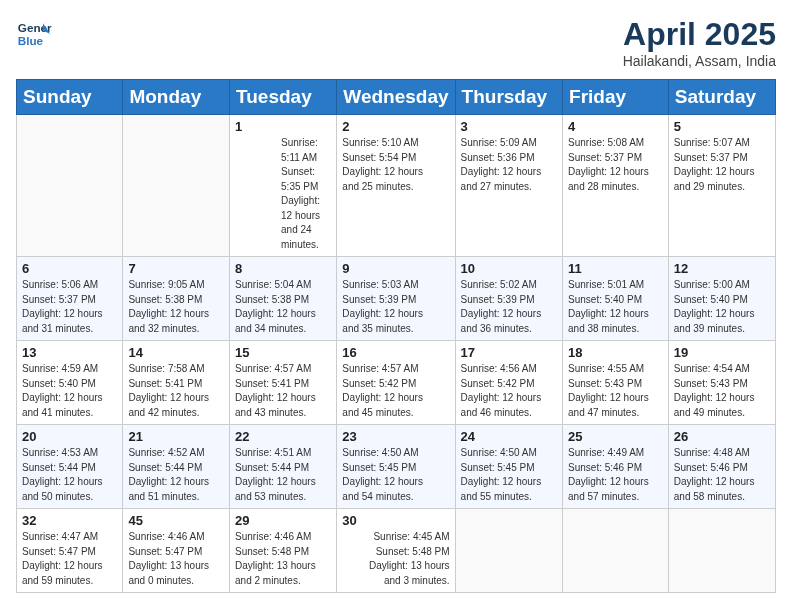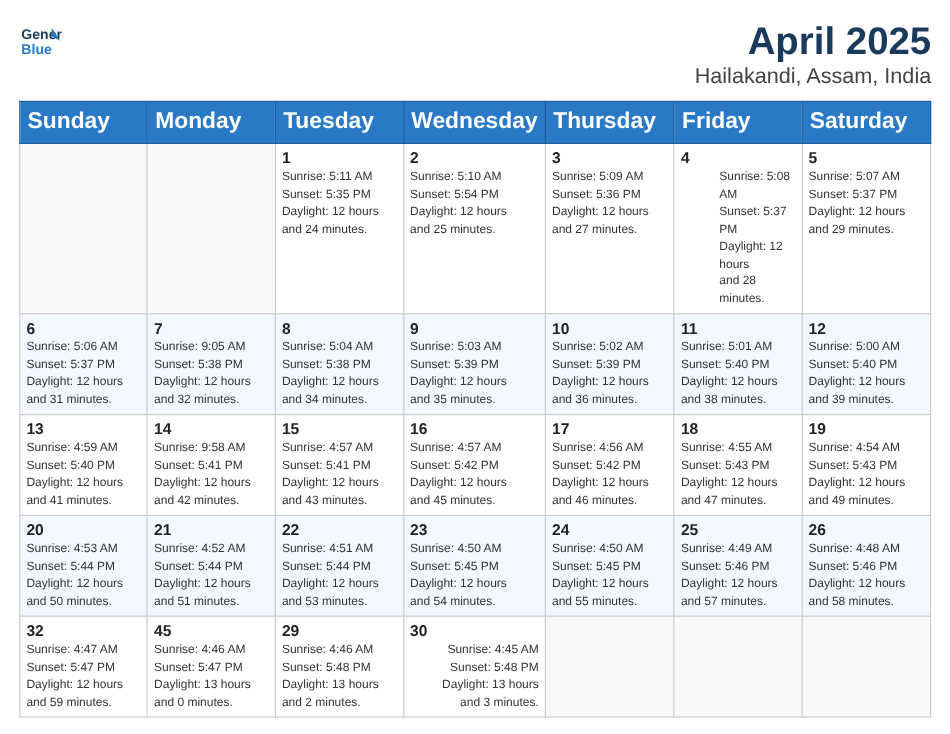--- a/index.html
+++ b/index.html
@@ -28,21 +28,21 @@
     .title-area {
       text-align: right;
     }
     .month-title {
       font-size: 32px;
       font-weight: bold;
       color: #1a3a5c;
       margin-left: 30px;
     }
     .location-title {
-      font-size: 18px;
+      font-size: 14px;
       color: #444;
     }
     .calendar {
       width: 100%;
       border-collapse: collapse;
       border: 1px solid #ccc;
     }
     .calendar th {
       background: #2979c7;
       color: #fff;
@@ -108,42 +108,42 @@
         <th>Friday</th>
         <th>Saturday</th>
       </tr>
   </thead>
   <tbody id="calendar-body">
   <tr>
         <td class="empty"></td>
         <td class="empty"></td>
         <td>
           <div class="day-number">1</div>
-          <div class="day-info" style="white-space: pre-line;">Sunrise: 5:11 AM
+          <div class="day-info" style="white-space: pre-line; margin-left: 46px;">Sunrise: 5:11 AM
 Sunset: 5:35 PM
 Daylight: 12 hours
 and 24 minutes.</div>
         </td>
         <td>
           <div class="day-number">2</div>
           <div class="day-info" style="white-space: pre-line;">Sunrise: 5:10 AM
 Sunset: 5:54 PM
 Daylight: 12 hours
 and 25 minutes.</div>
         </td>
         <td>
           <div class="day-number">3</div>
           <div class="day-info" style="white-space: pre-line;">Sunrise: 5:09 AM
 Sunset: 5:36 PM
 Daylight: 12 hours
 and 27 minutes.</div>
         </td>
         <td>
           <div class="day-number">4</div>
-          <div class="day-info" style="white-space: pre-line; margin-left: 32px;">Sunrise: 5:08 AM
+          <div class="day-info" style="white-space: pre-line;">Sunrise: 5:08 AM
 Sunset: 5:37 PM
 Daylight: 12 hours
 and 28 minutes.</div>
         </td>
         <td>
           <div class="day-number">5</div>
           <div class="day-info" style="white-space: pre-line;">Sunrise: 5:07 AM
 Sunset: 5:37 PM
 Daylight: 12 hours
 and 29 minutes.</div>
@@ -203,21 +203,21 @@
       <tr>
         <td>
           <div class="day-number">13</div>
           <div class="day-info" style="white-space: pre-line;">Sunrise: 4:59 AM
 Sunset: 5:40 PM
 Daylight: 12 hours
 and 41 minutes.</div>
         </td>
         <td>
           <div class="day-number">14</div>
-          <div class="day-info" style="white-space: pre-line;">Sunrise: 9:58 AM
+          <div class="day-info" style="white-space: pre-line;">Sunrise: 7:58 AM
 Sunset: 5:41 PM
 Daylight: 12 hours
 and 42 minutes.</div>
         </td>
         <td>
           <div class="day-number">15</div>
           <div class="day-info" style="white-space: pre-line;">Sunrise: 4:57 AM
 Sunset: 5:41 PM
 Daylight: 12 hours
 and 43 minutes.</div>

